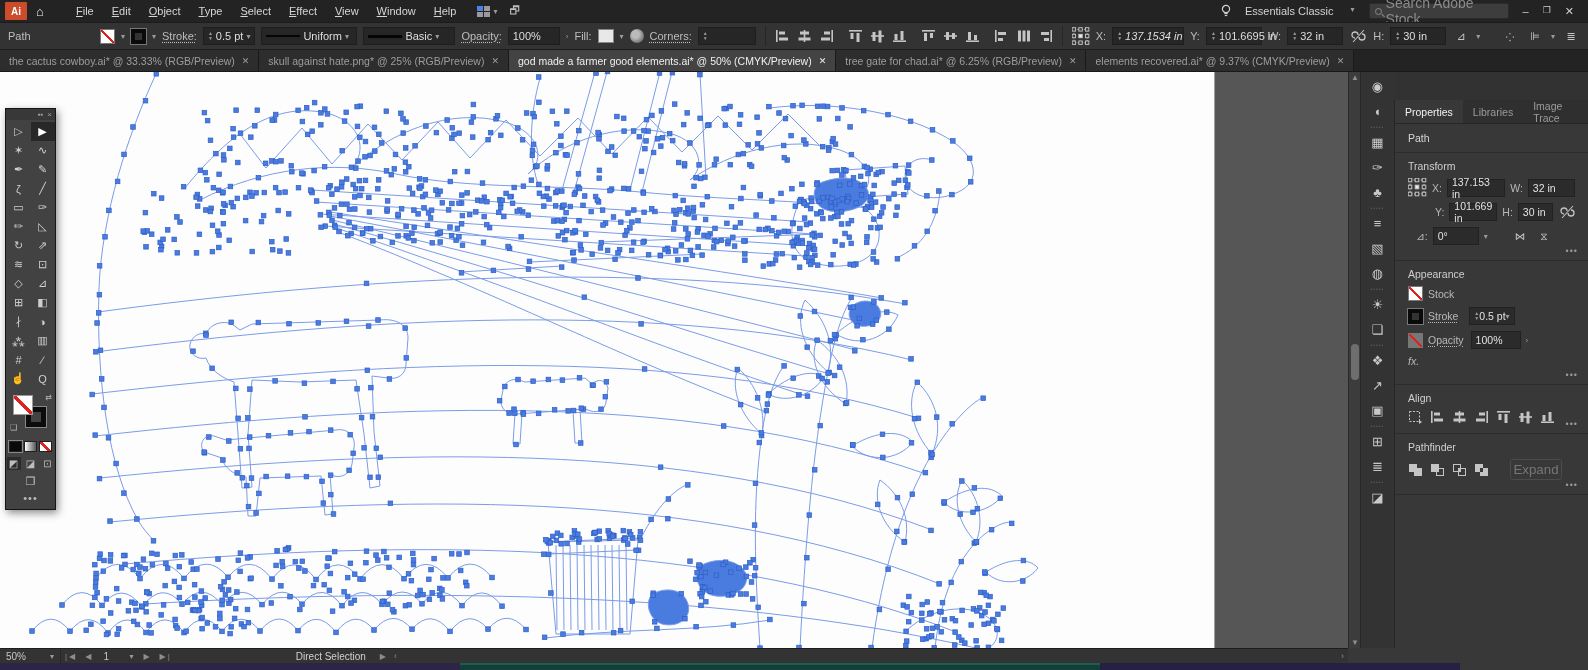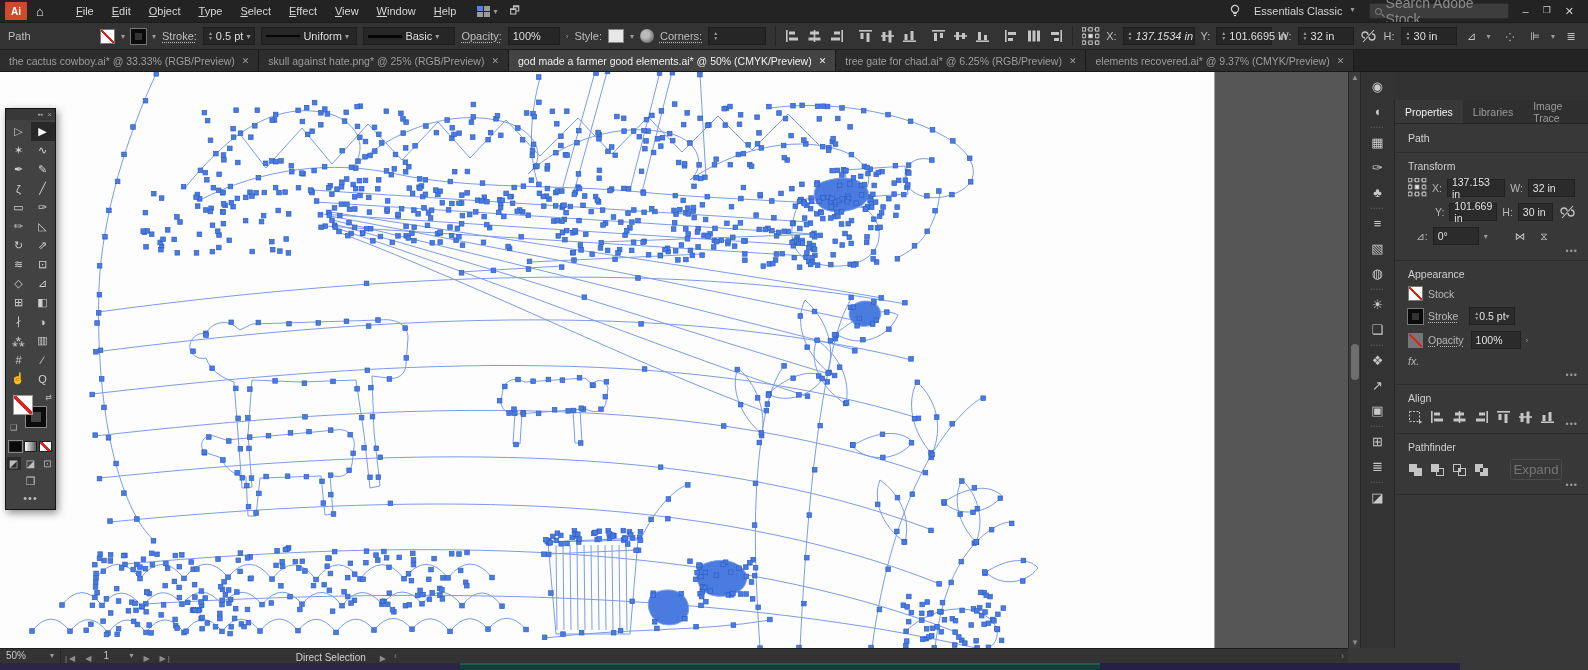--- a/index.html
+++ b/index.html
@@ -13,21 +13,21 @@
   .ai-logo { width:22px; height:18px; background:#cb4b2a; color:#fff; font-weight:bold; font-size:10px;
     display:flex; align-items:center; justify-content:center; margin-left:5px; border-radius:1px; }
   .home-ic { width:26px; text-align:center; color:#e8e8e8; font-size:13px; }
   .menus { display:flex; margin-left:14px; }
   .menu-item { padding:0 9px; color:#d6d6d6; cursor:default; }
   .menu-item u { text-decoration:underline; }
   .mb-ico { margin-left:12px; display:flex; align-items:center; gap:3px; color:#bdbdbd; }
   .grid-ic { width:13px; height:11px; display:grid; grid-template-columns:6px 6px; grid-gap:1px; }
   .grid-ic i { background:#9a9a9a; } .grid-ic i.b { background:#4f82e8; }
   .mb-right { margin-left:auto; display:flex; align-items:center; gap:14px; padding-right:8px; }
-  .workspace-sw { display:flex; align-items:flex-start; gap:8px; color:#d2d2d2; }
+  .workspace-sw { display:flex; align-items:flex-start; gap:17px; color:#d2d2d2; }
   .searchbox { width:140px; height:16px; background:#3d3d3d; border:1px solid #2a2a2a; border-radius:2px;
     display:flex; align-items:center; gap:4px; padding:0 5px; color:#8a8a8a; font-size:14px; }
   .mag { width:7px; height:7px; border:1.4px solid #8a8a8a; border-radius:50%; position:relative; flex:0 0 7px;}
   .mag::after{ content:""; position:absolute; width:4px; height:1.4px; background:#8a8a8a;
     transform:rotate(45deg); left:5px; top:6px; }
   .winbtns { display:flex; gap:14px; color:#cfcfcf; font-size:11px; padding-right:6px;}
 
   
   .controlbar { height:28px; background:#333333; border-top:1px solid #1c1c1c; border-bottom:1px solid #1c1c1c;
     display:flex; align-items:center; flex:0 0 28px; gap:6px; padding:0 8px; white-space:nowrap; }
@@ -121,21 +121,21 @@
   .dots3 { position:absolute; right:10px; bottom:4px; color:#9a9a9a; letter-spacing:1px; font-size:9px; }
   .pbtn { border:1px solid #6c6c6c; border-radius:3px; height:21px; display:flex; align-items:center;
     justify-content:center; color:#e4e4e4; background:transparent; flex:1; }
   .pbtn.dis { border-color:#4c4c4c; color:#767676; }
   .icon-row { display:flex; align-items:center; gap:7px; }
   .fxrow { font-style:italic; color:#b8b8b8; margin:2px 0 8px; }
   svg.mini { display:block; }
 
   
   .statusrow { position:absolute; left:0; top:648px; width:1348px; height:15px; background:#333333;
-    border-top:1px solid #1e1e1e; display:flex; align-items:flex-end; font-size:10px; color:#c6c6c6; z-index:6; }
+    border-top:1px solid #1e1e1e; display:flex; align-items:center; font-size:10px; color:#c6c6c6; z-index:6; }
   .st-box { display:flex; align-items:center; gap:4px; padding:0 6px; height:15px; border-right:1px solid #272727; }
   .st-arrows { color:#8d8d8d; font-size:8px; letter-spacing:2px; padding:0 4px; }
   .st-tool { padding:0 10px; margin-left:110px; color:#d0d0d0; }
   .hs-track { flex:1; height:15px; position:relative; }
   .hs-arrow { position:absolute; top:0; height:15px; display:flex; align-items:center; color:#8d8d8d; font-size:9px; }
   .bottom-sliver { position:absolute; left:0; top:663px; height:7px; width:1588px; display:flex; z-index:6; }
   .panel-bottom { position:absolute; right:0; top:648px; width:240px; height:22px; background:#383838; z-index:5; }
 </style>
 </head>
 <body>
@@ -208,21 +208,21 @@
     <span class="cb-box" style="width:92px;">
       <span class="line-sample thick"></span>
       <span>Basic</span>
       <span class="chev">▾</span>
     </span>
     <span class="cb-label u-dot">Opacity:</span>
     <span class="cb-box" style="width:52px;">
       <span>100%</span>
     </span>
     <span class="chev">›</span>
-    <span class="cb-label">Style:</span>
+    <span class="cb-label">Fill:</span>
     <span class="style-sw"></span>
       <span class="chev">▾</span>
     <span class="circle-ic"></span>
     <span class="cb-label u-dot">Corners:</span>
     <span class="cb-box" style="width:58px;">
       <span class="stepper">▲<span>▼</span></span>
     </span>
     <span class="cb-sep"></span>
     <span id="cb-align" class="icon-row">
         <span style="margin-left: 0px;">

